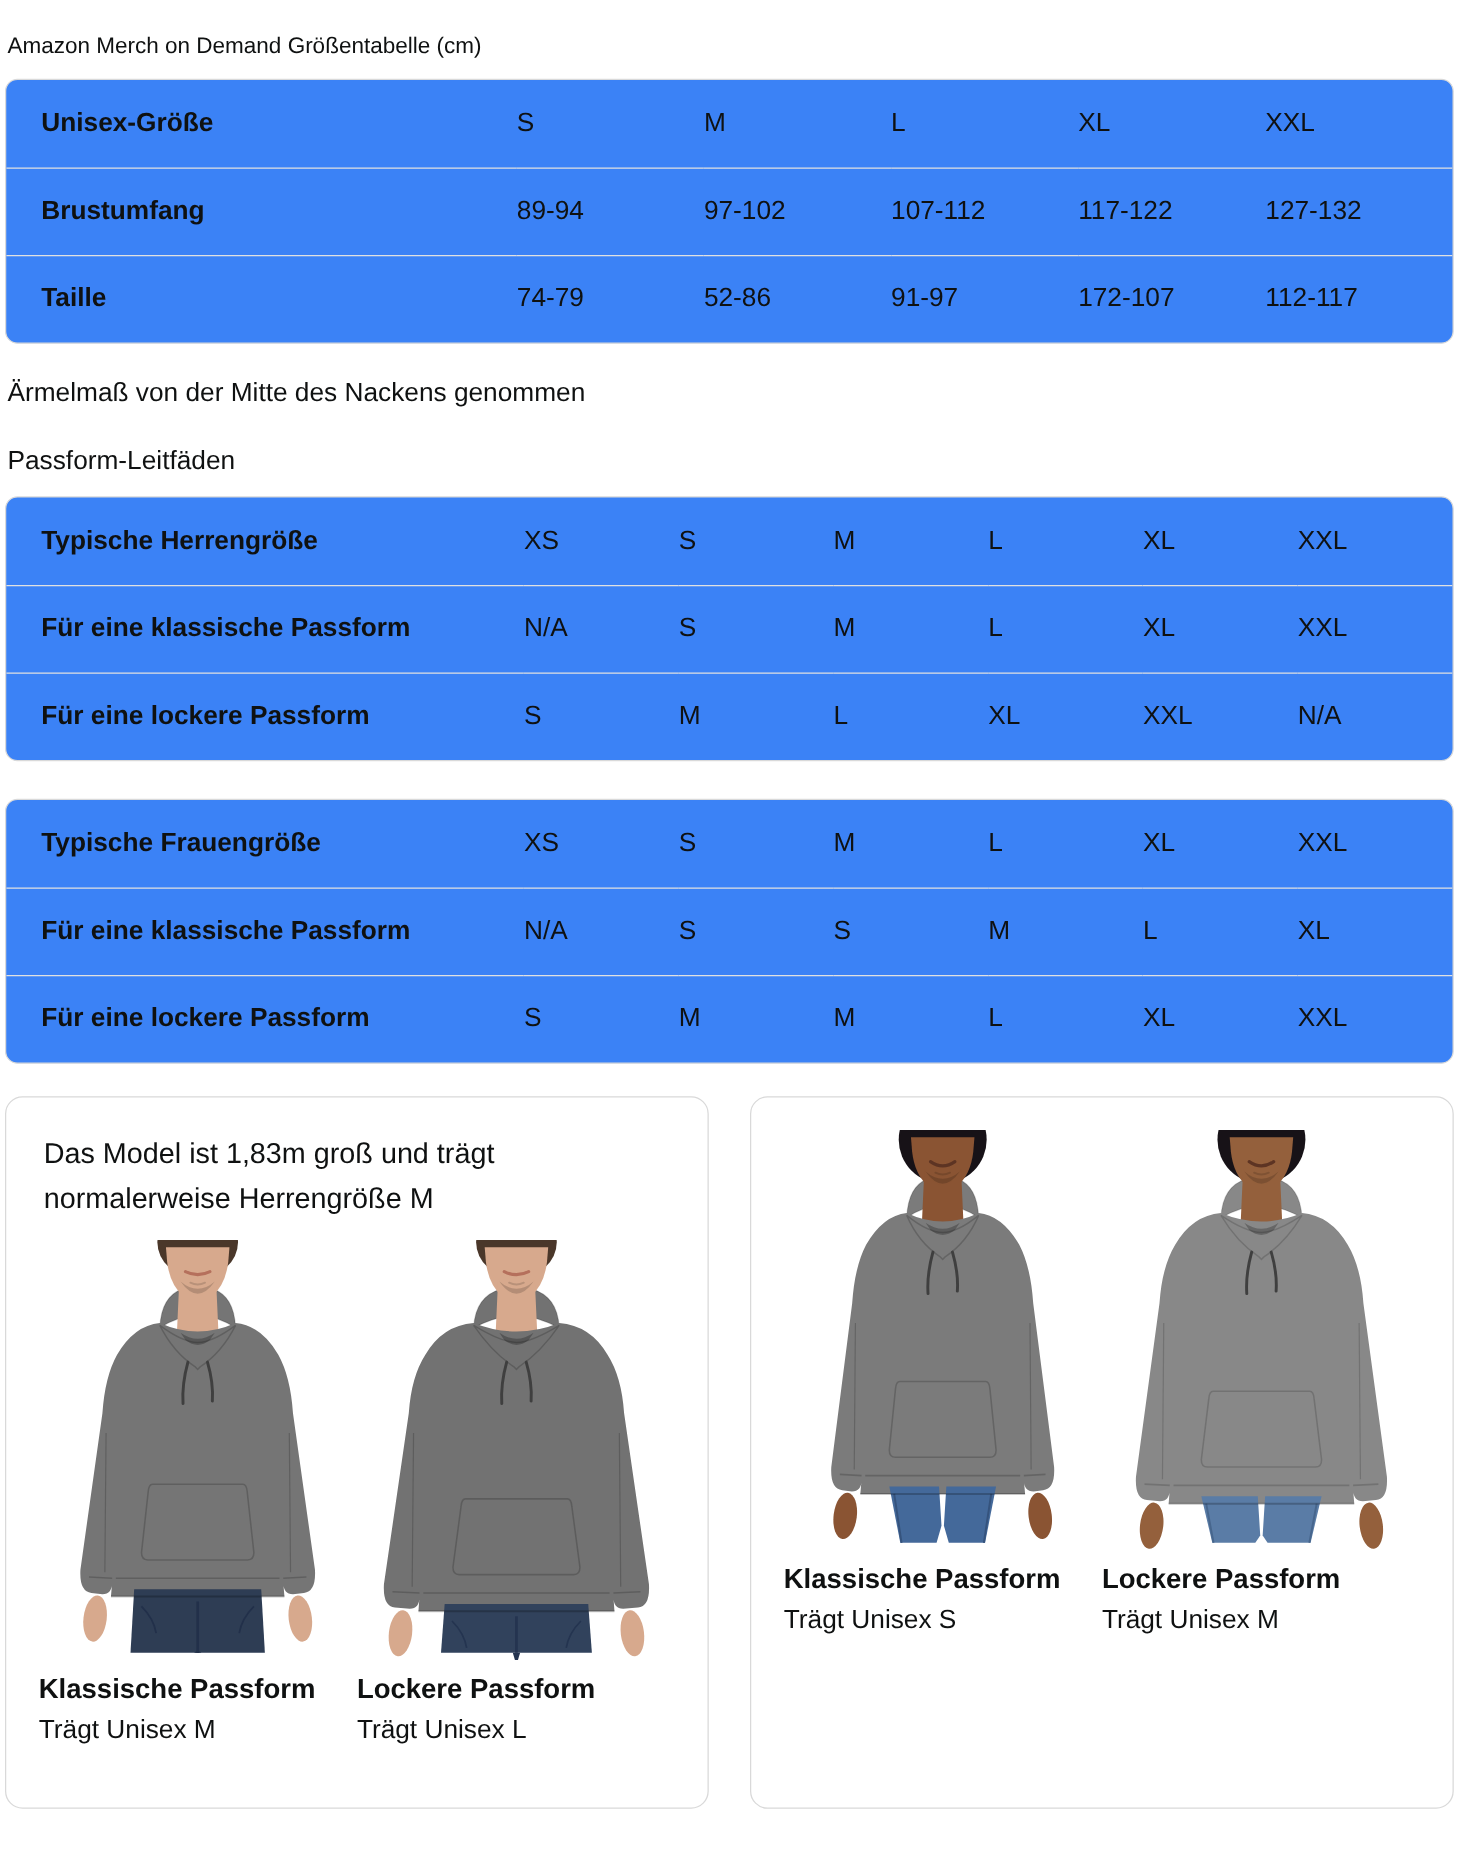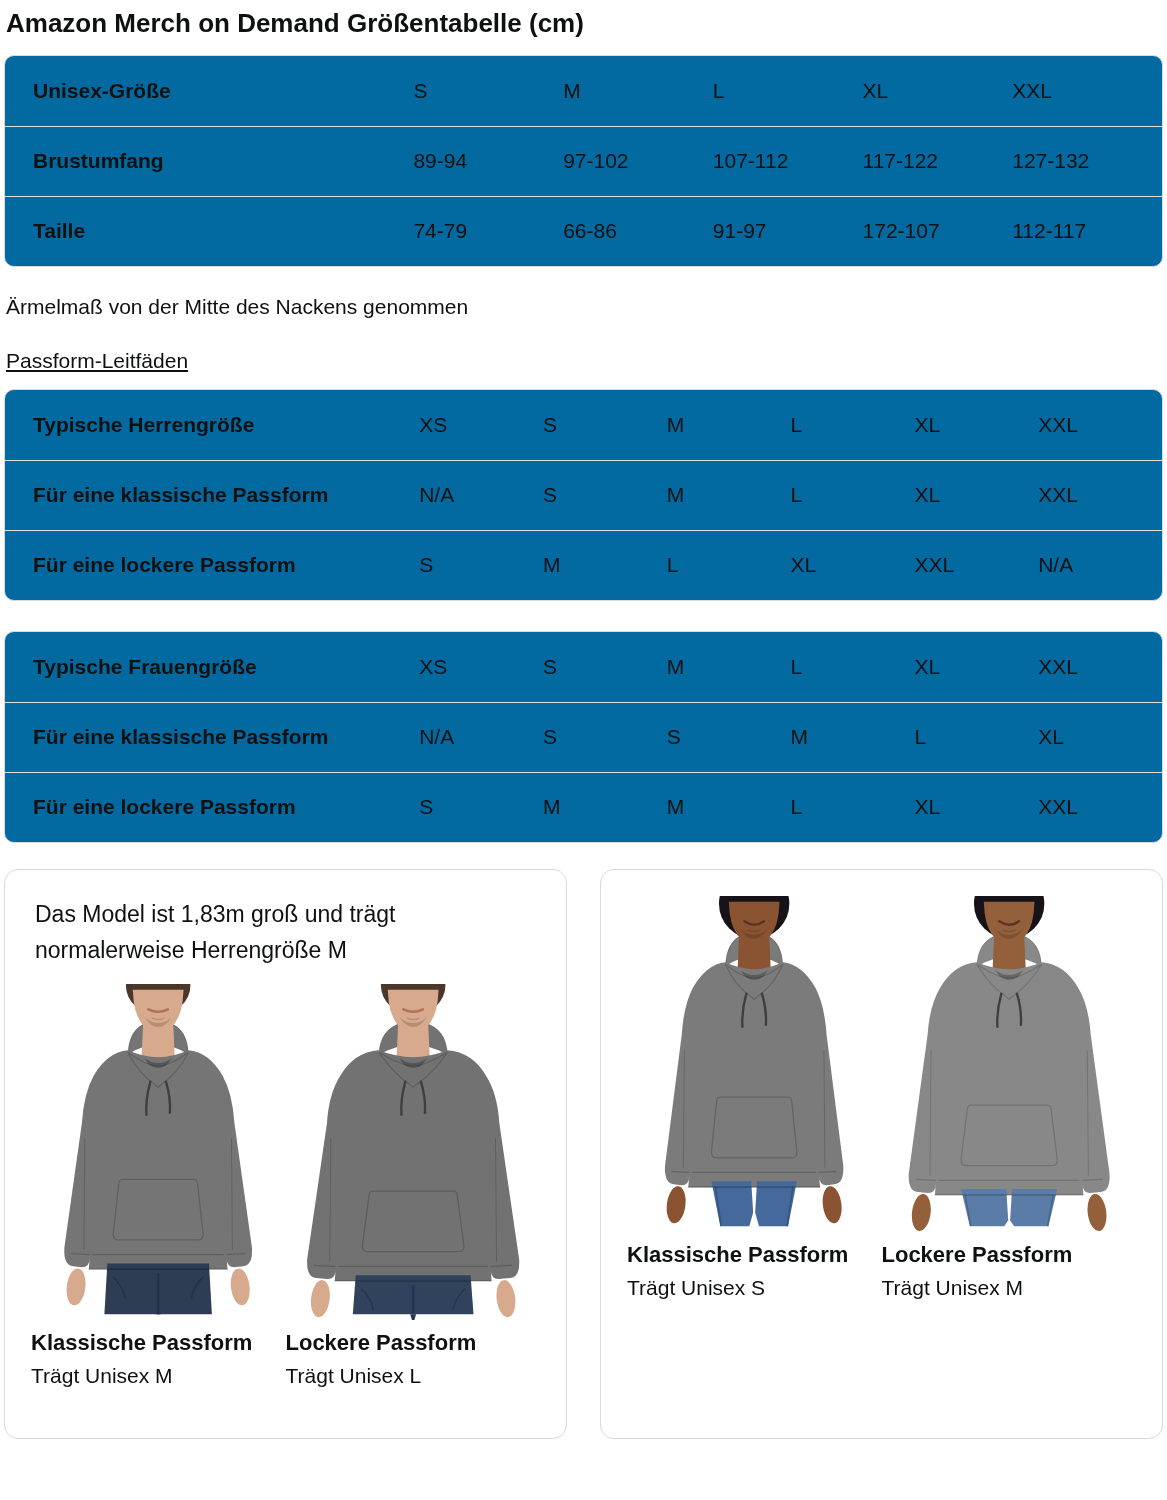--- a/index.html
+++ b/index.html
@@ -3,35 +3,35 @@
 <meta charset="utf-8">
 <style>
   * { margin:0; padding:0; box-sizing:border-box; }
   html,body { background:#fff; }
   body {
     width:1167px; height:1500px; overflow:hidden;
     font-family:"Liberation Sans","DejaVu Sans",sans-serif;
     color:var(--text,#0f1111);
     padding:6px 4px 0 4px;
   }
-  .page-title { font-size:26px; font-weight:700; margin:2px 0 16px 2px; }
+  .page-title { font-size:18px; font-weight:400; margin:20px 0 16px 2px; }
   .tbl-wrap {
     border:1px solid var(--border,#d9d9d9);
-    border-radius:10px; overflow:hidden; background:#0369a1;
+    border-radius:10px; overflow:hidden; background:#3b82f6;
   }
   table { width:100%; border-collapse:collapse; table-layout:fixed; }
   td { height:70px; vertical-align:middle; font-size:21px; color:var(--text,#0f1111); }
   tr + tr td { border-top:1px solid var(--divider,#e1e1e1); }
   td.lbl { font-weight:700; padding-left:28px; }
   .size-tbl td.lbl { width:35.3%; }
   .size-tbl td.val { width:12.94%; }
   .fit-tbl td.lbl { width:35.8%; }
   .fit-tbl td.val { width:10.7%; }
   .note { font-size:21px; margin:28px 0 0 2px; }
-  .section-title { font-size:21px; font-weight:400; margin:30px 0 16px 2px;text-decoration:underline; }
+  .section-title { font-size:21px; font-weight:400; margin:30px 0 16px 2px; }
   .fit-gap { margin-top:30px; }
   .cards { display:flex; gap:33px; margin-top:26px; }
   .card {
     flex:1; border:1px solid var(--border,#d9d9d9);
     border-radius:14px; padding:26px 26px 20px 26px; min-height:570px;
     background:#fff;
   }
   .card-desc { font-size:23px; line-height:36px; margin:0 0 16px 4px; }
   .figures { display:flex; }
   .figure { width:50%; text-align:left; }
@@ -60,21 +60,21 @@
         <td class="lbl">Brustumfang</td>
         <td class="val">89-94</td>
         <td class="val">97-102</td>
         <td class="val">107-112</td>
         <td class="val">117-122</td>
         <td class="val">127-132</td>
       </tr>
       <tr>
         <td class="lbl">Taille</td>
         <td class="val">74-79</td>
-        <td class="val">66-86</td>
+        <td class="val">52-86</td>
         <td class="val">91-97</td>
         <td class="val">172-107</td>
         <td class="val">112-117</td>
       </tr>
     </tbody>
   </table>
 </div>
 
 <p class="note">Ärmelmaß von der Mitte des Nackens genommen</p>
 

